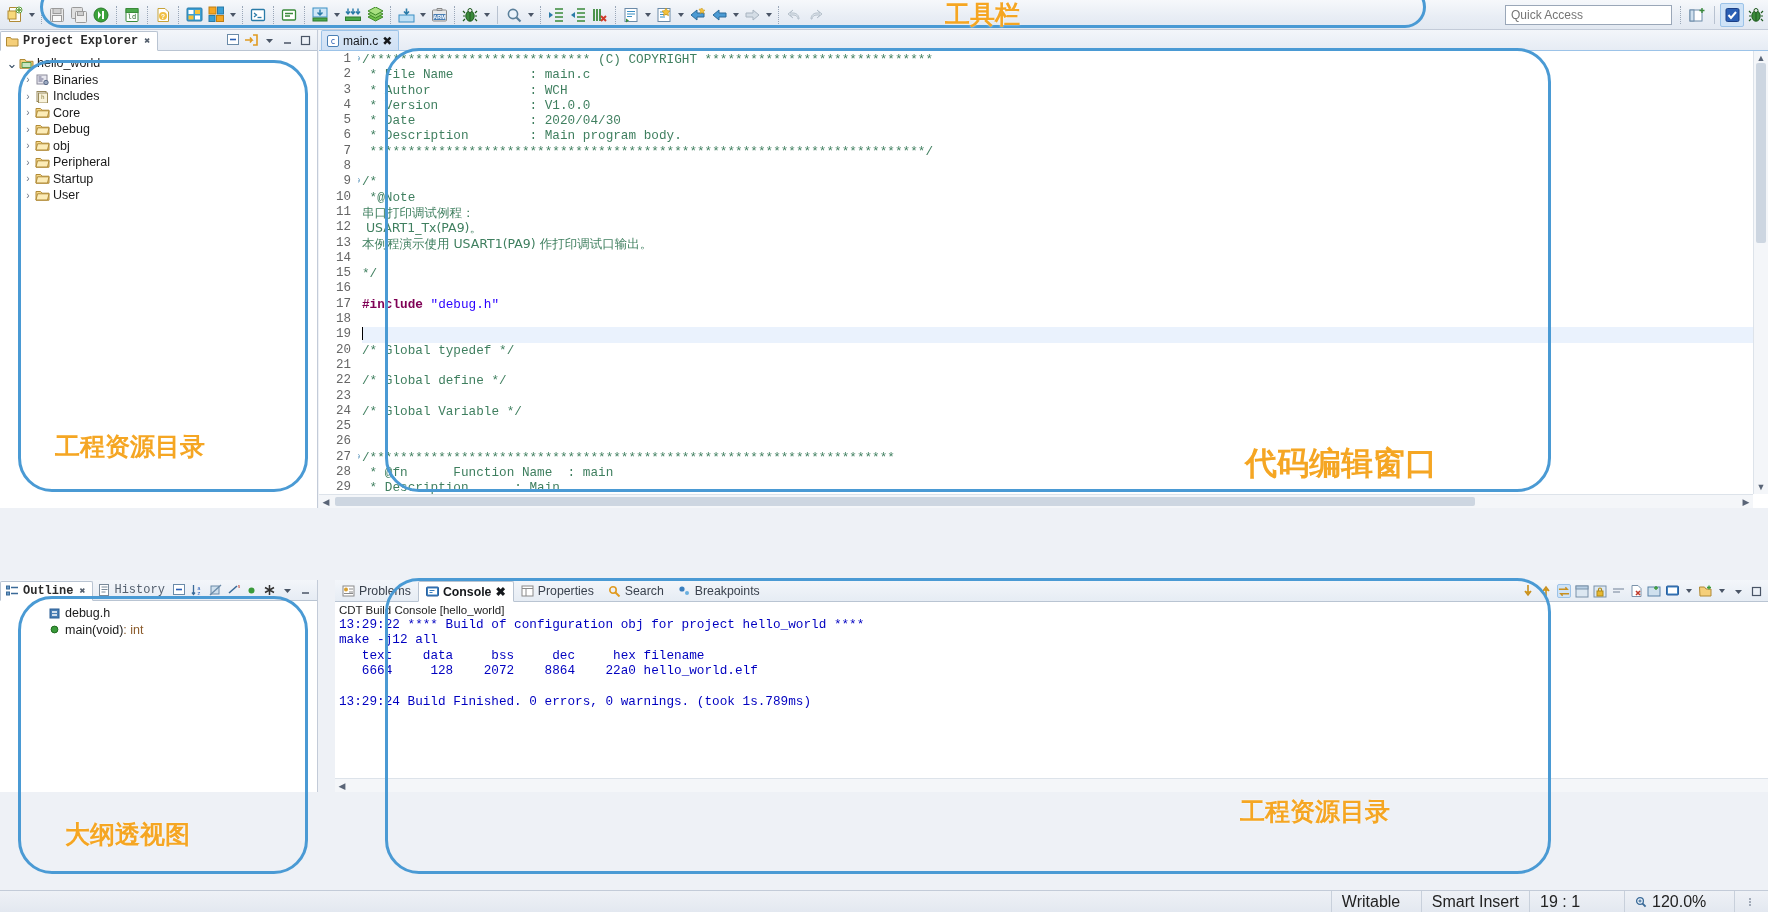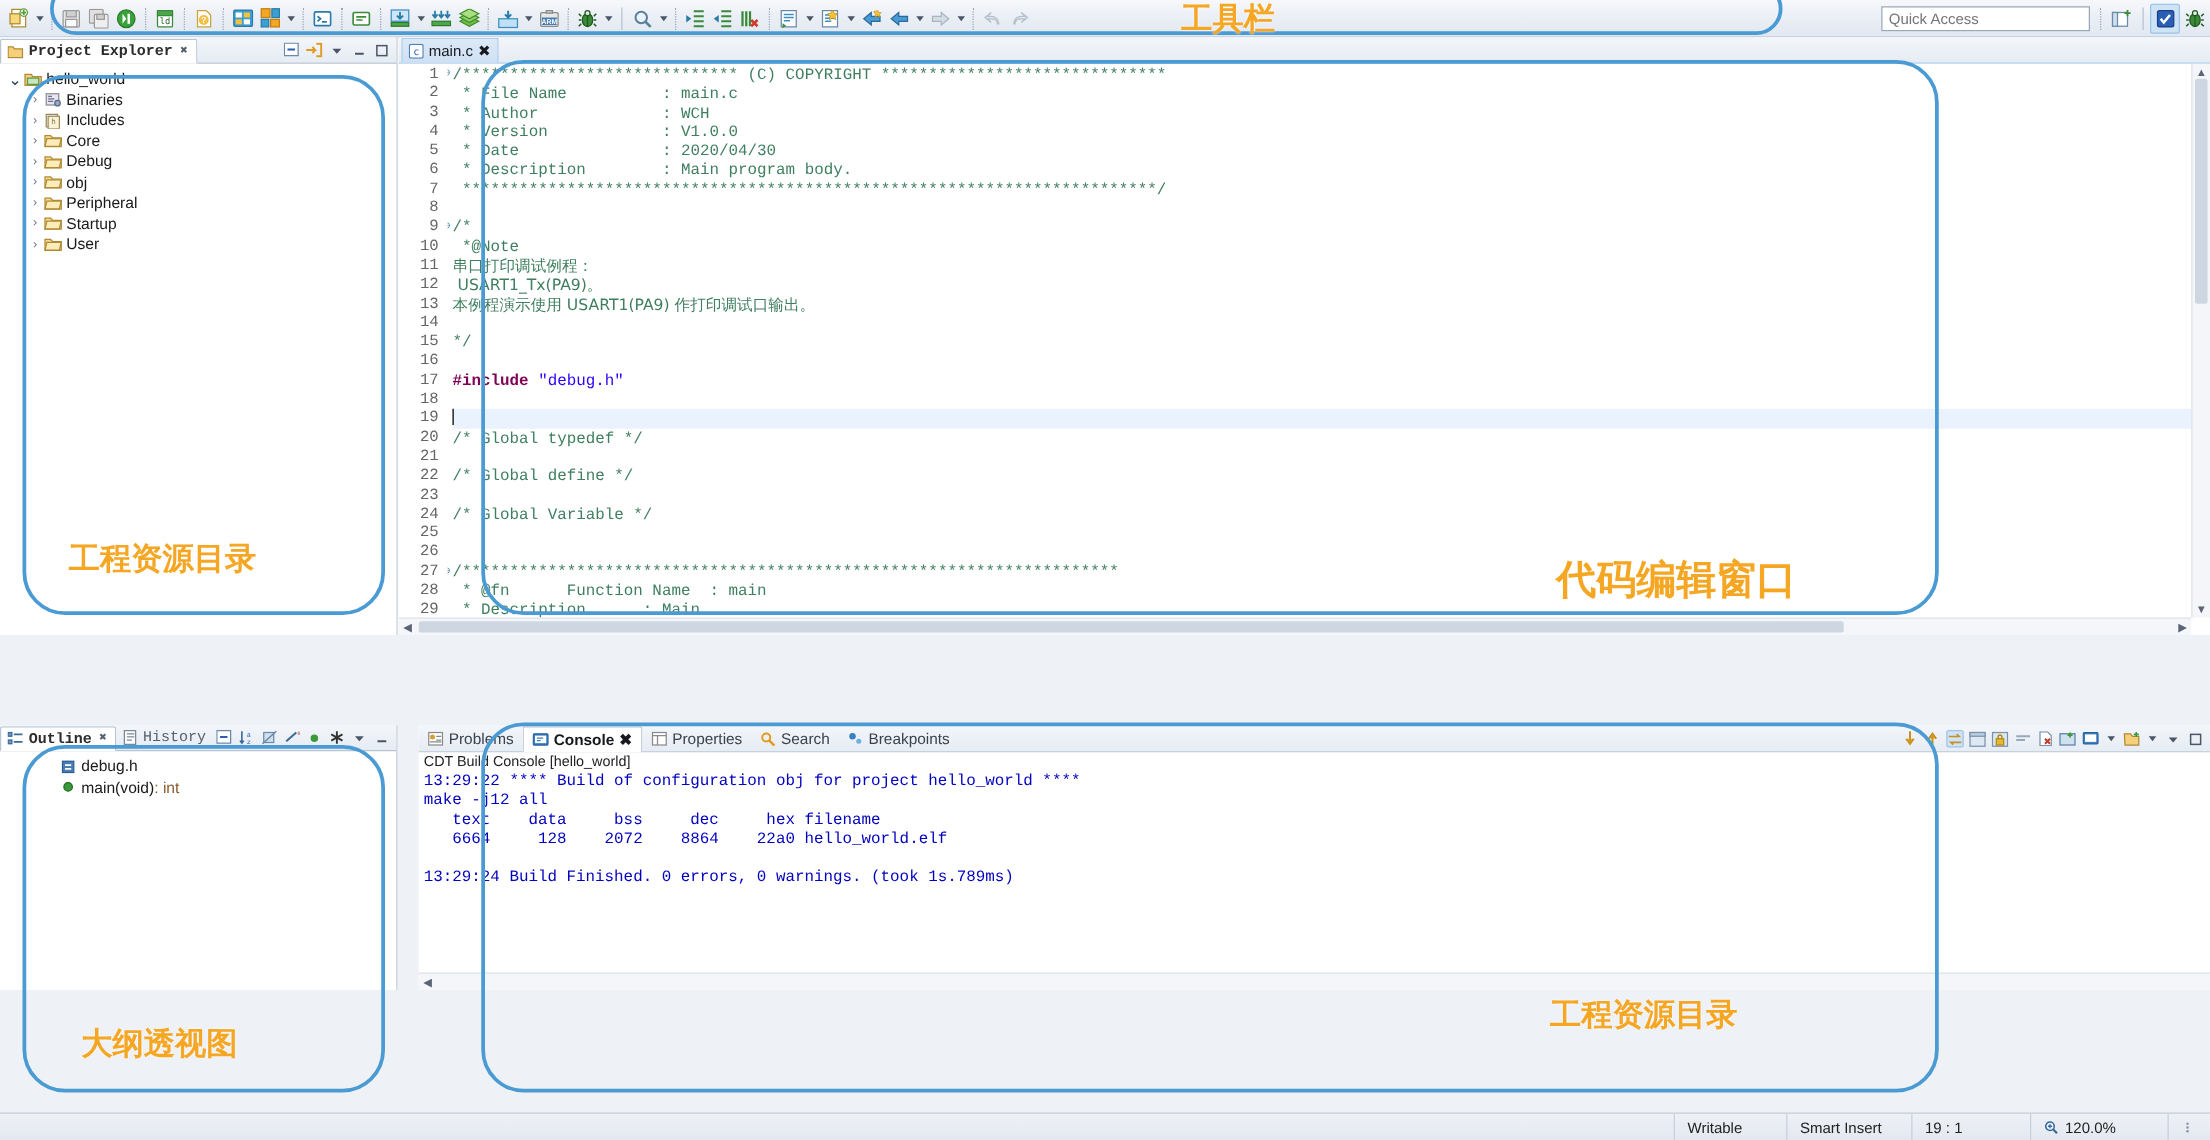--- a/index.html
+++ b/index.html
@@ -167,21 +167,21 @@
   #console-body .line { height:15.4px; line-height:15.4px; }
 
   
   .cons-hscroll { height:14px; background:#f4f6f9; border-top:1px solid #dde3ea; position:relative; }
 
   
   #statusbar {
     position:absolute; left:0; bottom:0; width:1768px; height:22px;
     background:linear-gradient(to bottom,#eef1f6,#e3e8f0);
     border-top:1px solid #c3cbd8; display:flex; align-items:center;
-    font-size:12px; color:#222;
+    font-size:16px; color:#222;
   }
   .sb-cell { padding:0 10px; height:22px; display:flex; align-items:center; border-left:1px solid #c8d0db; }
   .sb-spacer { flex:1; }
 
   
   .anno-box {
     position:absolute; border:3px solid #4a9ad4; border-radius:34px;
     pointer-events:none;
   }
   .anno-label {

